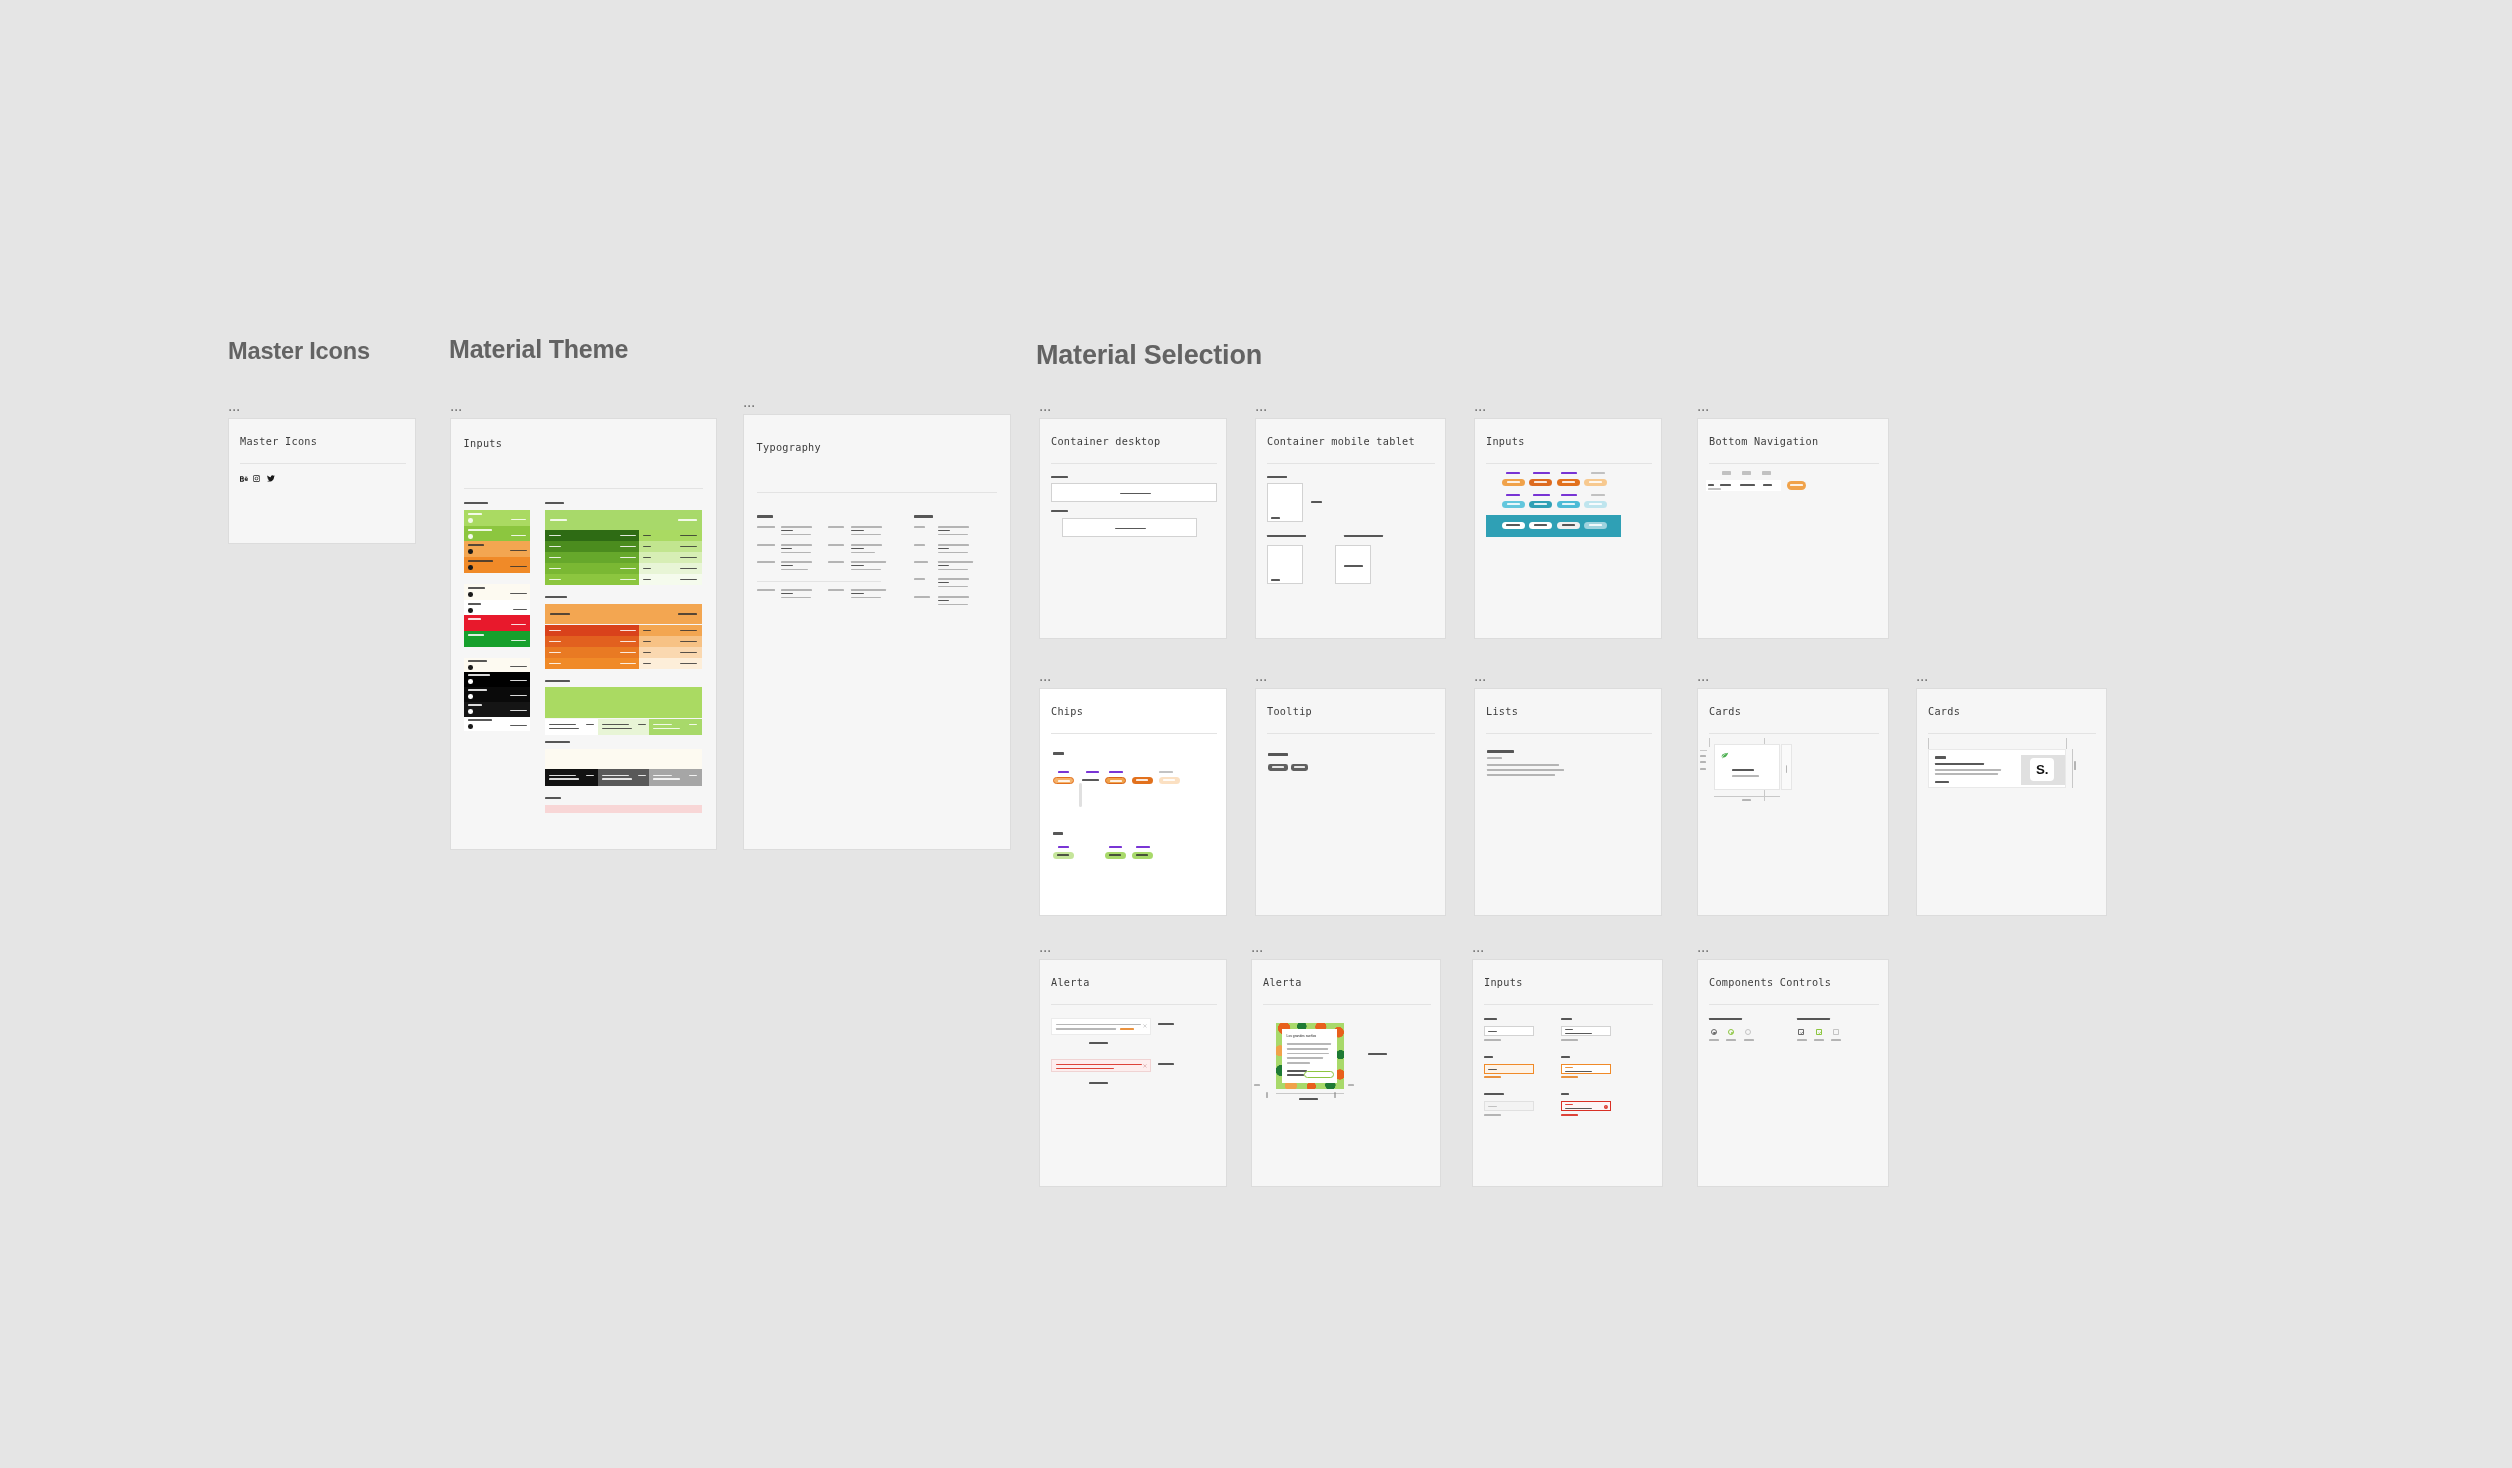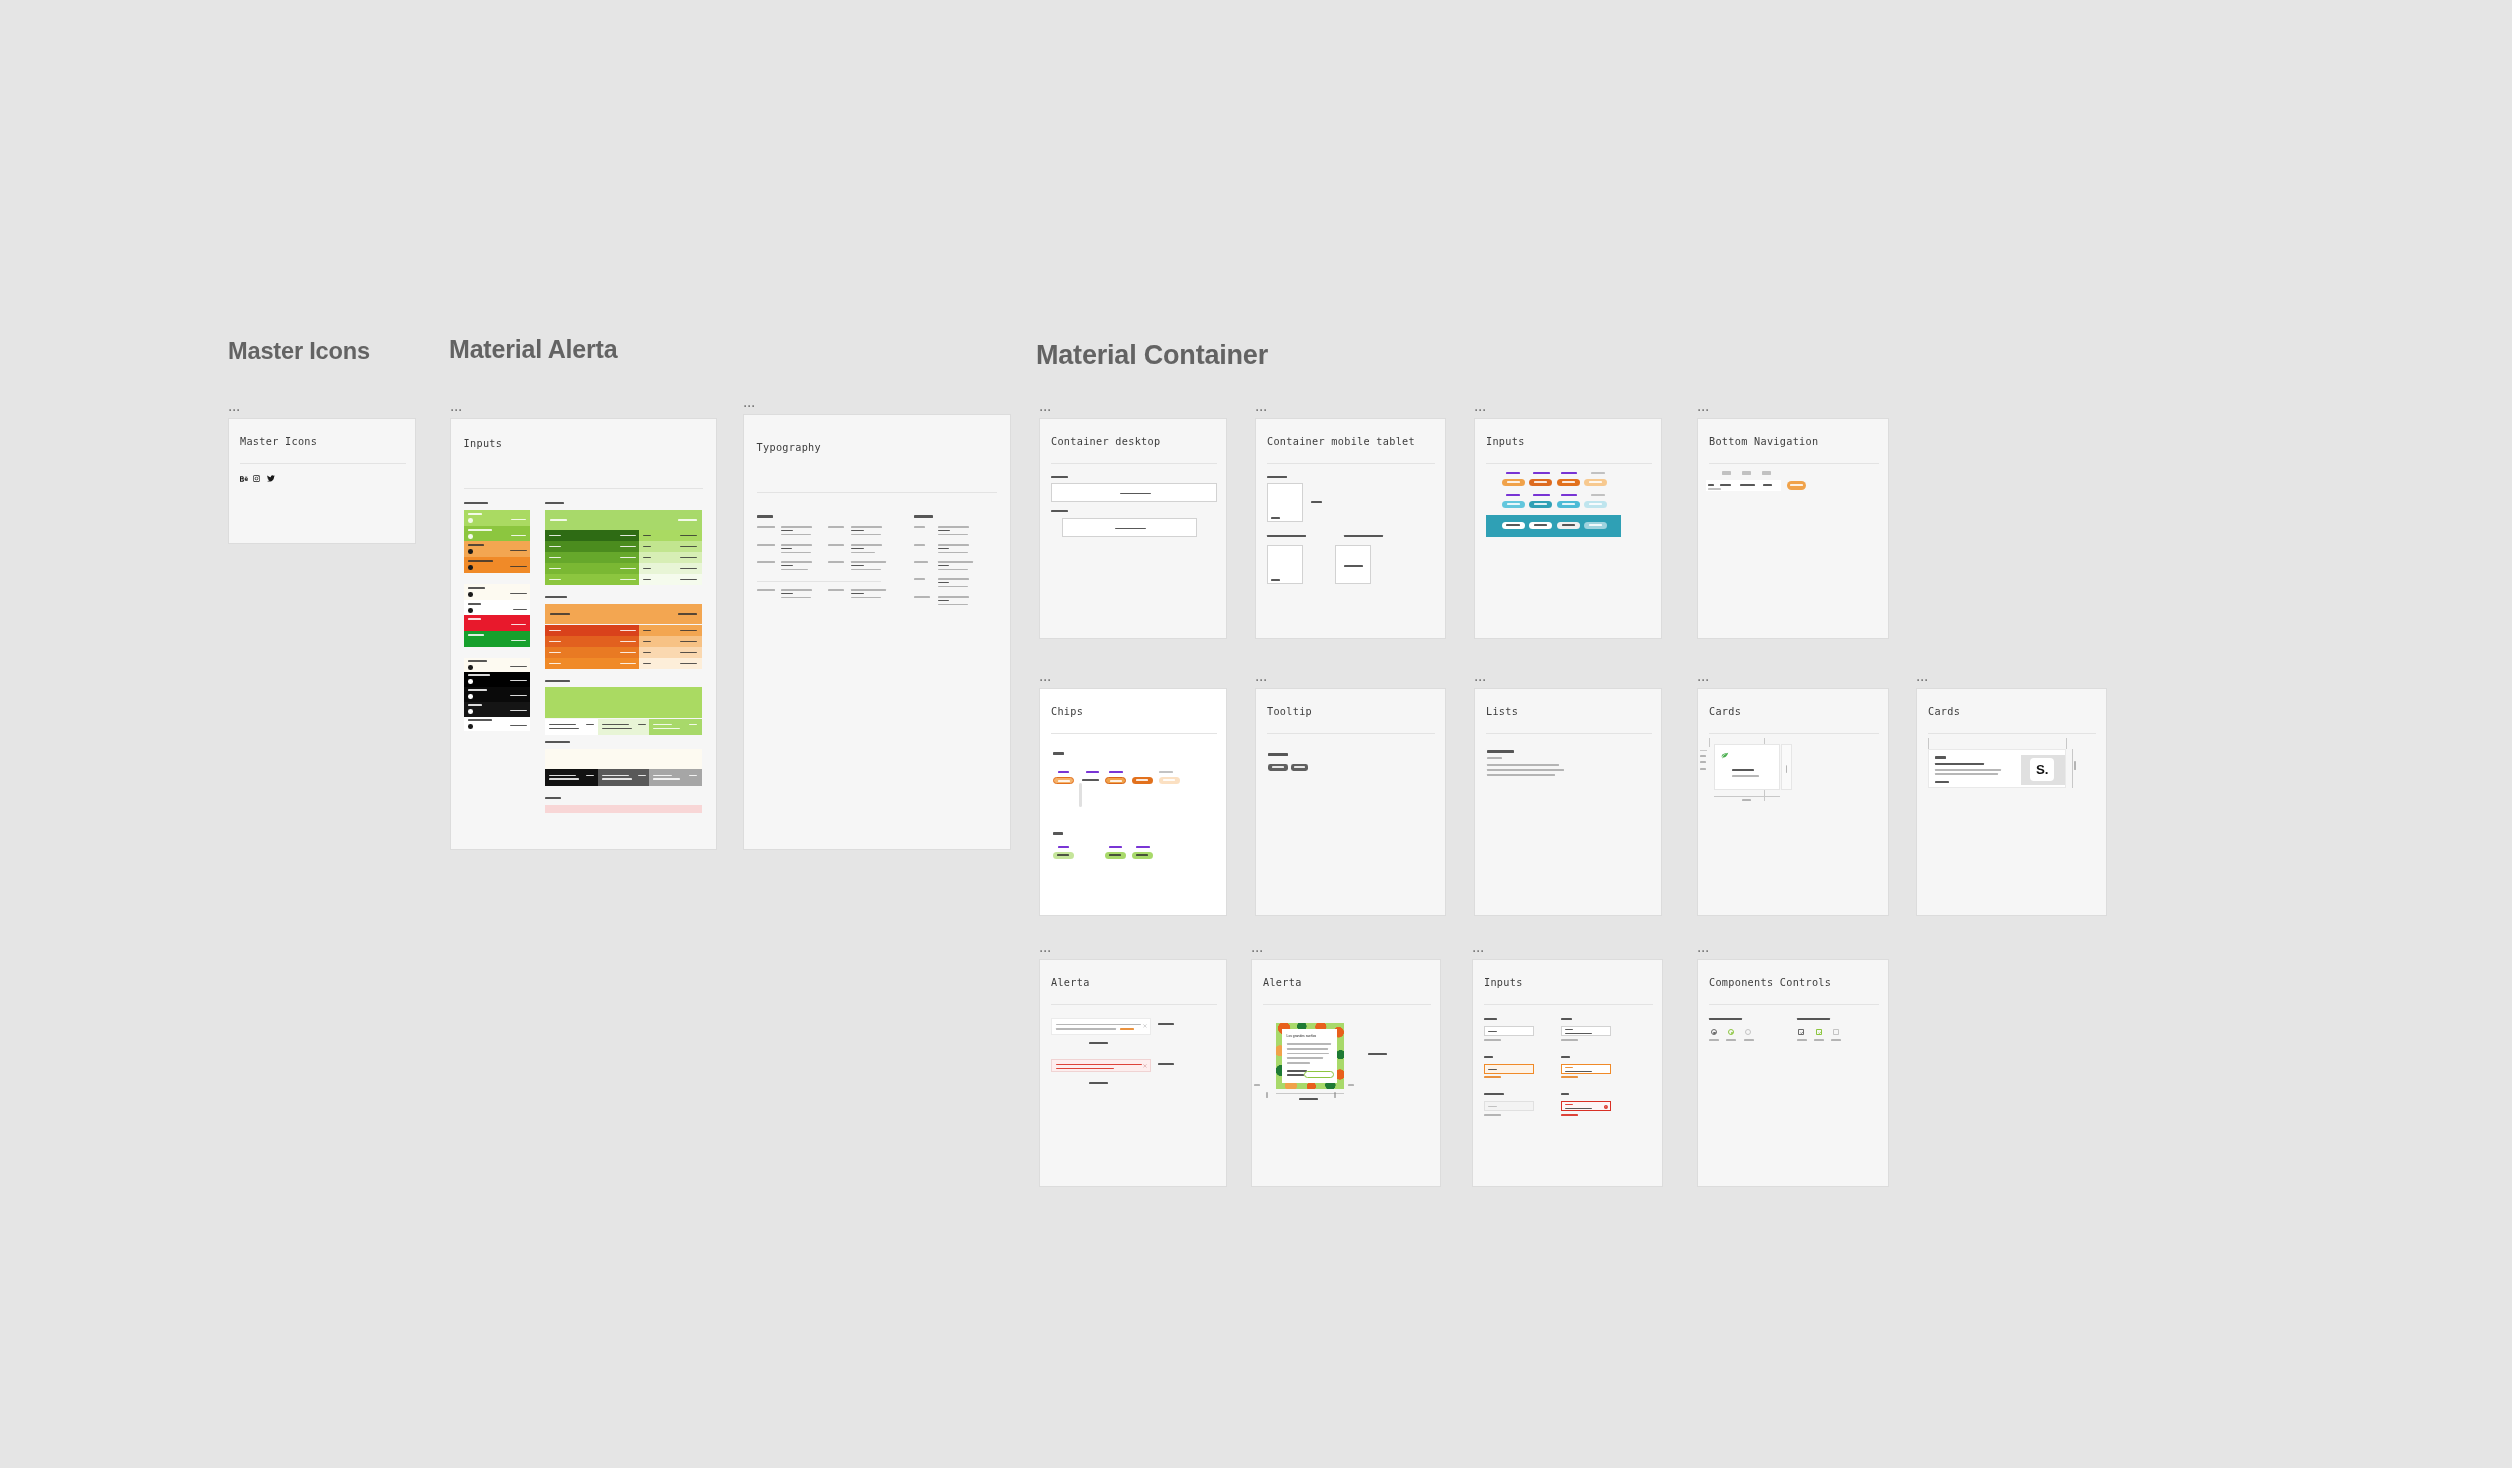--- a/index.html
+++ b/index.html
@@ -66,22 +66,22 @@
   .dim  { position: absolute; background: #c8c8c8; }
 
   .ficon { position: absolute; }
 </style>
 </head>
 <body>
 
 <div id="canvas">
 
   <div class="section-title" style="left:228px; top:338px; font-size:23.6px;">Master Icons</div>
-  <div class="section-title" style="left:449px; top:335px; font-size:25px;">Material Alerta</div>
-  <div class="section-title" style="left:1036px; top:340px; font-size:27px;">Material Container</div>
+  <div class="section-title" style="left:449px; top:335px; font-size:25px;">Material Theme</div>
+  <div class="section-title" style="left:1036px; top:340px; font-size:27px;">Material Selection</div>
 
   <div class="frame" style="left:228px; top:418px; width:188px; height:126px;">
     <div class="frame-label">...</div>
     <div class="frame-body">
       <div class="ftitle" style="left:11px; top:17.3px;">Master Icons</div>
       <div class="hr" style="left:11px; top:44px; width:166px;"></div>
 
       <svg class="ficon" style="left:11px; top:57px;" width="7.9" height="6.3" viewBox="0 0 24 18">
           <path fill="#1a1a1a" d="M6.9 0H0v17h7.2c3 0 5-1.4 5-4 0-1.9-1-3-2.6-3.5 1.2-.5 2-1.5 2-3C11.6 1.3 9.8 0 6.9 0zM3 3h3.3c1.2 0 1.9.5 1.9 1.5S7.5 6 6.3 6H3V3zm0 11V9.5h3.7c1.4 0 2.2.7 2.2 2s-.8 2.2-2.2 2.2H3zM19 4.3c-3 0-5 2.2-5 5.3s2 5.3 5.2 5.3c2.4 0 4.2-1.2 4.6-3.2h-2.6c-.3.7-1 1-1.9 1-1.3 0-2.1-.8-2.3-2.2h6.9v-.7c0-3.2-1.9-5.5-4.9-5.5zm-2 4.2c.2-1.2 1-1.9 2.1-1.9s1.9.7 2 1.9h-4.1zM15.5 1.4h6.6v1.7h-6.6z"></path>
         </svg>

